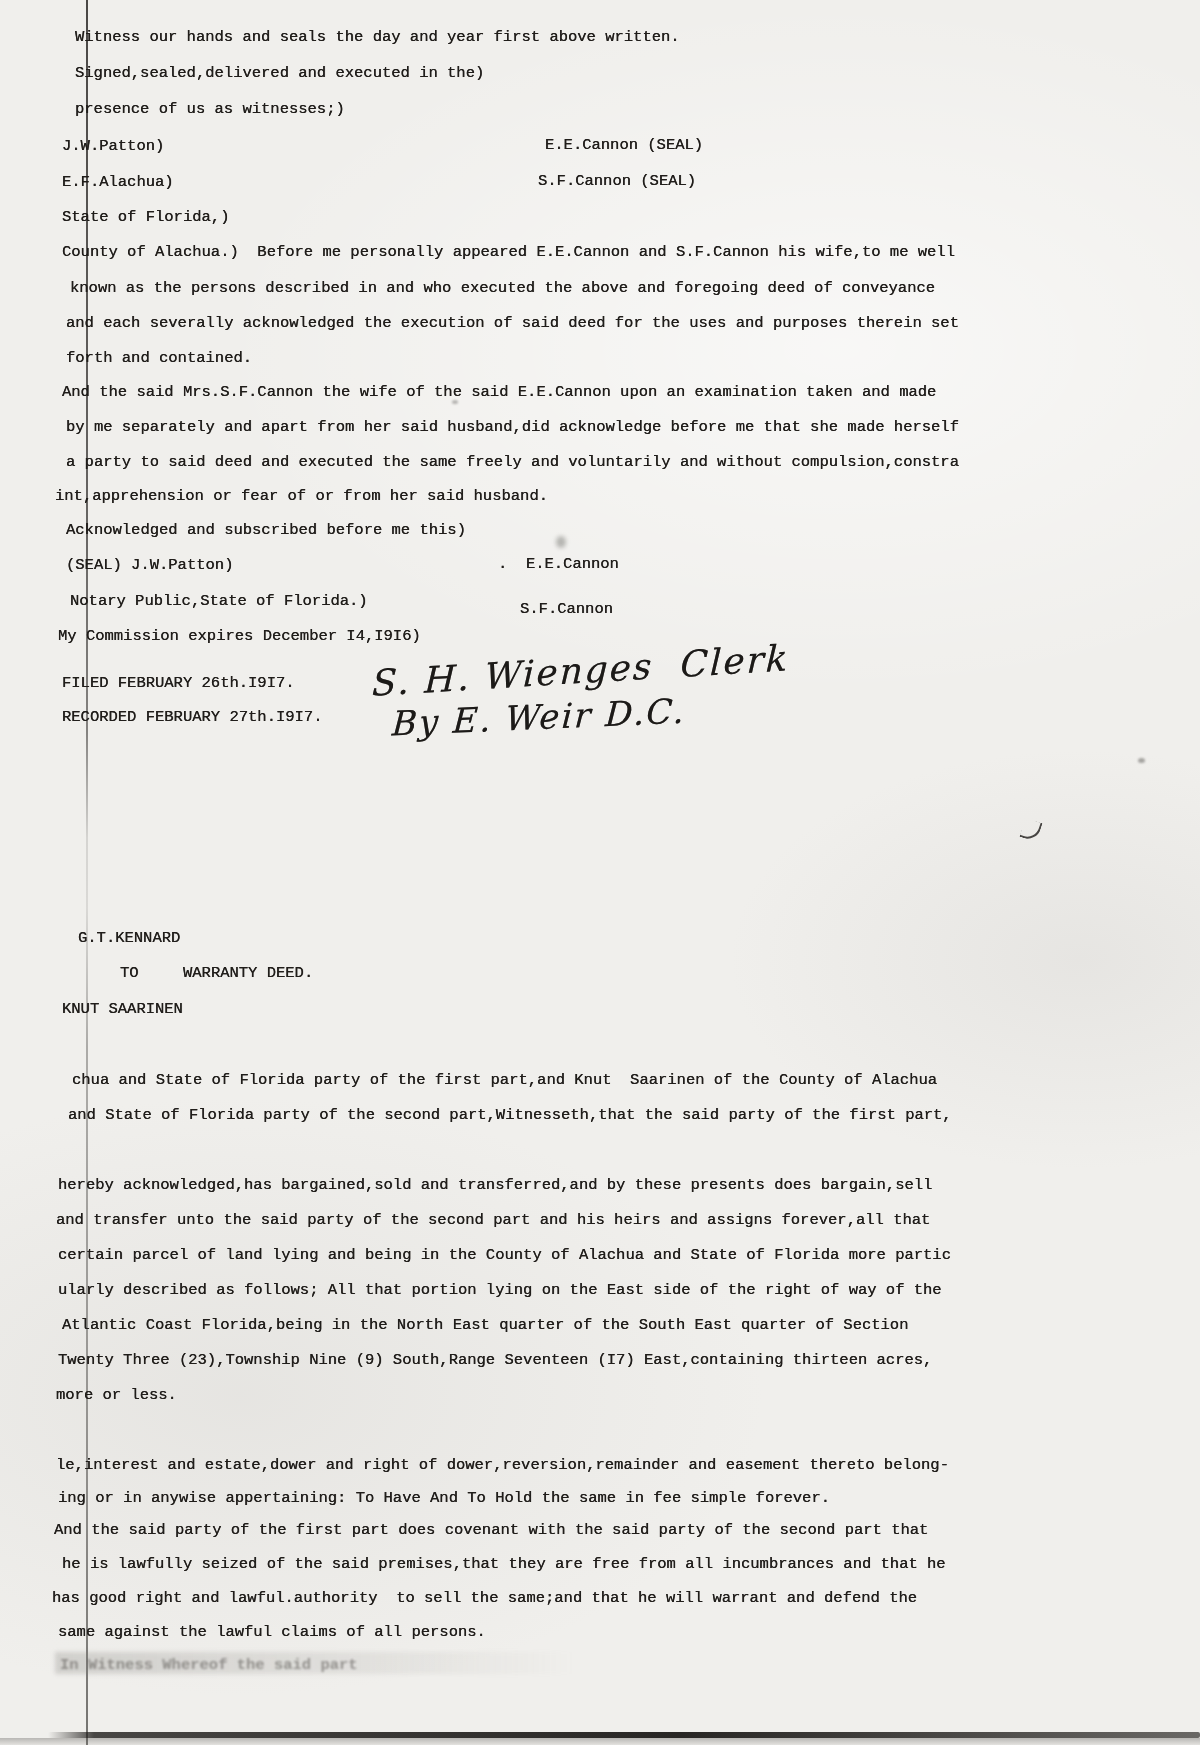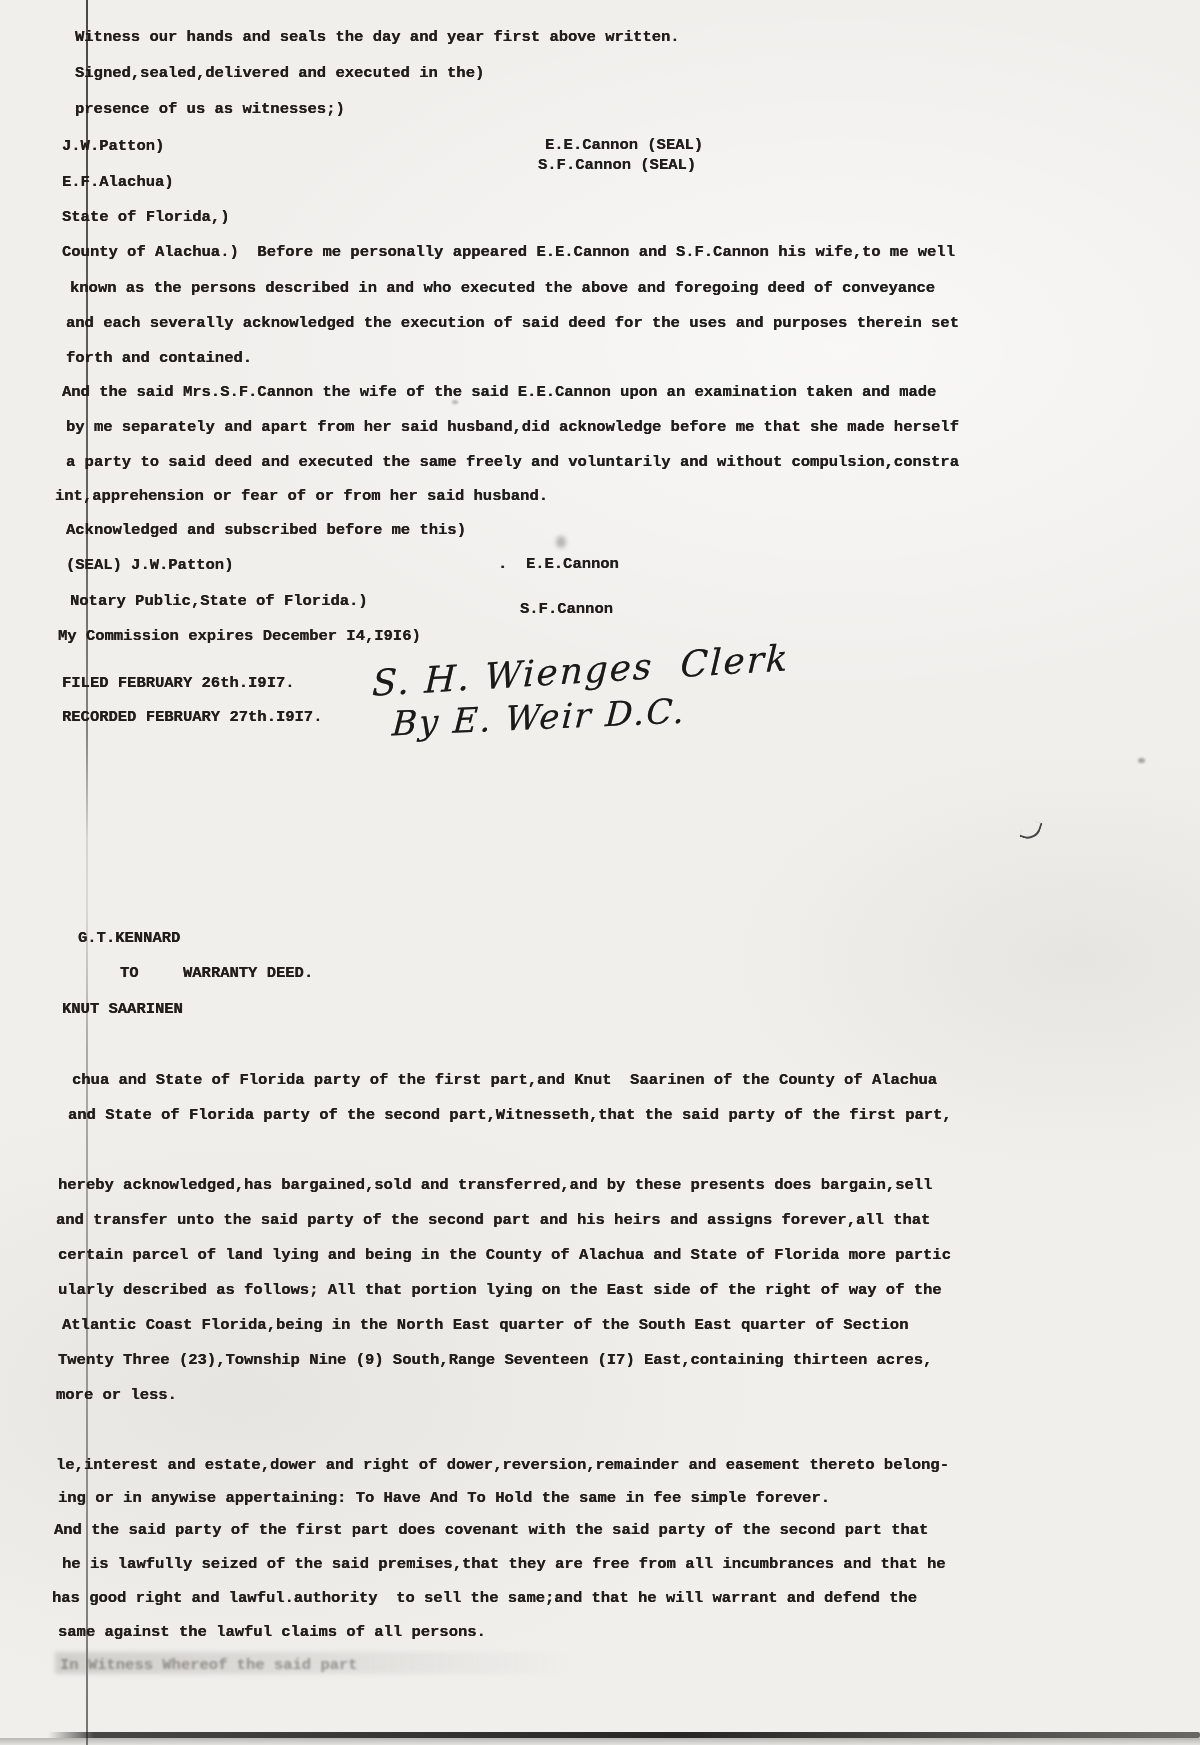--- a/index.html
+++ b/index.html
@@ -13,21 +13,21 @@
       radial-gradient(ellipse 500px 300px at 90% 55%, rgba(205,203,200,.28), rgba(205,203,200,0) 70%),
       #f0efec;
     overflow:hidden;
     font-family:"Liberation Mono","DejaVu Sans Mono",monospace;
   }
   
   .tl{
     position:absolute;
     white-space:pre;
     font-size:15.5px;
-    font-weight:700;
+    font-weight:400;
     letter-spacing:0px;
     color:#201d1a;
     text-shadow:0 0 .6px rgba(20,18,16,.85), .4px .4px 0 rgba(20,18,16,.25);
   }
   
   .rule{
     position:absolute;left:86px;top:0;width:2px;height:1745px;
     background:linear-gradient(to bottom,
       rgba(45,42,40,.85) 0%, rgba(45,42,40,.7) 30%,
       rgba(45,42,40,.55) 42%, rgba(90,88,85,.18) 48%,
@@ -88,21 +88,21 @@
 
   <div class="rule"></div>
 
   <div class="tl" style="left:75px;top:28px">Witness our hands and seals the day and year first above written.</div>
   <div class="tl" style="left:75px;top:64px">Signed,sealed,delivered and executed in the)</div>
   <div class="tl" style="left:75px;top:100px">presence of us as witnesses;)</div>
 
   <div class="tl" style="left:62px;top:137px">J.W.Patton)</div>
   <div class="tl" style="left:545px;top:136px">E.E.Cannon (SEAL)</div>
   <div class="tl" style="left:62px;top:173px">E.F.Alachua)</div>
-  <div class="tl" style="left:538px;top:156px">S.F.Cannon (SEAL)</div>
+  <div class="tl" style="left:538px;top:172px">S.F.Cannon (SEAL)</div>
 
   <div class="tl" style="left:62px;top:208px">State of Florida,)</div>
   <div class="tl" style="left:62px;top:243px">County of Alachua.)  Before me personally appeared E.E.Cannon and S.F.Cannon his wife,to me well</div>
   <div class="tl" style="left:66px;top:314px">and each severally acknowledged the execution of said deed for the uses and purposes therein set</div>
   <div class="tl" style="left:70px;top:279px">known as the persons described in and who executed the above and foregoing deed of conveyance</div>
   <div class="tl" style="left:66px;top:349px">forth and contained.</div>
   <div class="tl" style="left:62px;top:383px">And the said Mrs.S.F.Cannon the wife of the said E.E.Cannon upon an examination taken and made</div>
   <div class="tl" style="left:66px;top:453px">a party to said deed and executed the same freely and voluntarily and without compulsion,constra</div>
   <div class="tl" style="left:66px;top:418px">by me separately and apart from her said husband,did acknowledge before me that she made herself</div>
   <div class="tl" style="left:55px;top:487px">int,apprehension or fear of or from her said husband.</div>

